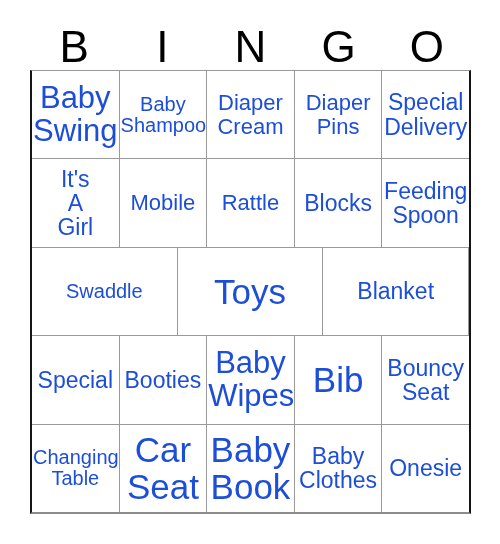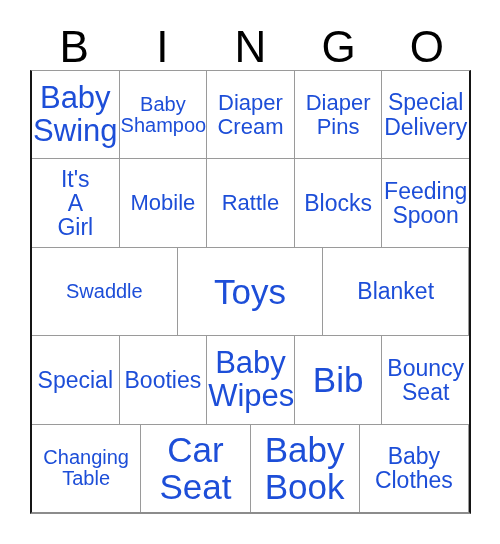--- a/index.html
+++ b/index.html
@@ -199,16 +199,19 @@
 Seat</span>
         </div>
       <div class="cell sz-xxl">
           <span class="cell-text">Baby
 Book</span>
         </div>
       <div class="cell sz-md">
           <span class="cell-text">Baby
 Clothes</span>
         </div>
+      <div class="cell last-col sz-md">
+          <span class="cell-text">Onesie</span>
+        </div>
     </div>
 
   </div>
 </div>
 
 </body></html>

